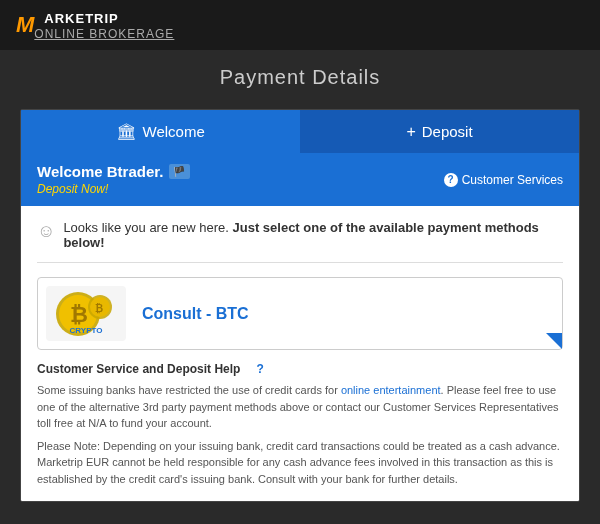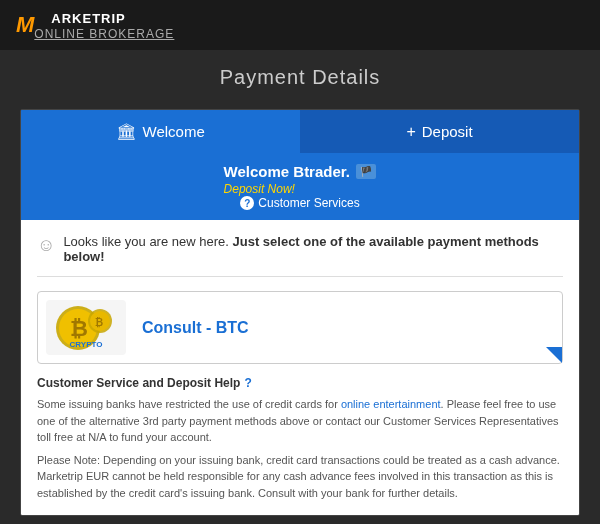--- a/index.html
+++ b/index.html
@@ -36,21 +36,21 @@
       color: #f90;
       font-size: 22px;
       font-weight: 900;
       font-style: italic;
     }
     .logo-text {
       color: #fff;
       font-size: 13px;
       font-weight: bold;
       letter-spacing: 1px;
-      margin-left: 17px;
+      margin-left: 10px;
     }
     .logo-sub {
       color: #aaa;
       font-size: 12px;
       display: block;
       letter-spacing: 1px;
       text-decoration: underline;
     }
 
     
@@ -103,21 +103,20 @@
     }
 
     
     .welcome-banner {
       background: #1a6fd4;
       padding: 10px 16px;
       display: flex;
       justify-content: space-between;
       align-items: center;
       margin: 0;
-      flex-direction: column;
     }
     .welcome-left .welcome-name {
       color: #fff;
       font-size: 15px;
       font-weight: bold;
       display: flex;
       align-items: center;
       gap: 6px;
     }
     .flag-icon {
@@ -254,21 +253,21 @@
       color: #555;
       line-height: 1.5;
     }
     .help-title {
       font-weight: bold;
       font-size: 12px;
       color: #333;
       margin-bottom: 4px;
       display: flex;
       align-items: center;
-      gap: 4px;
+      gap: 16px;
     }
     .help-q {
       color: #1a6fd4;
       font-weight: bold;
       cursor: pointer;
     }
     .highlight-link {
       color: #1a6fd4;
     }
   </style>

